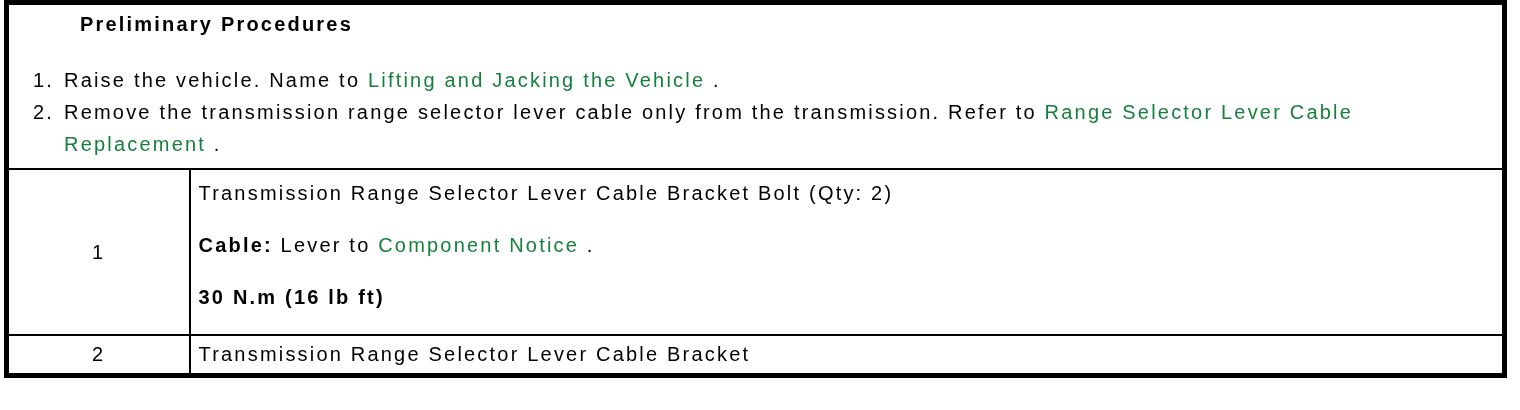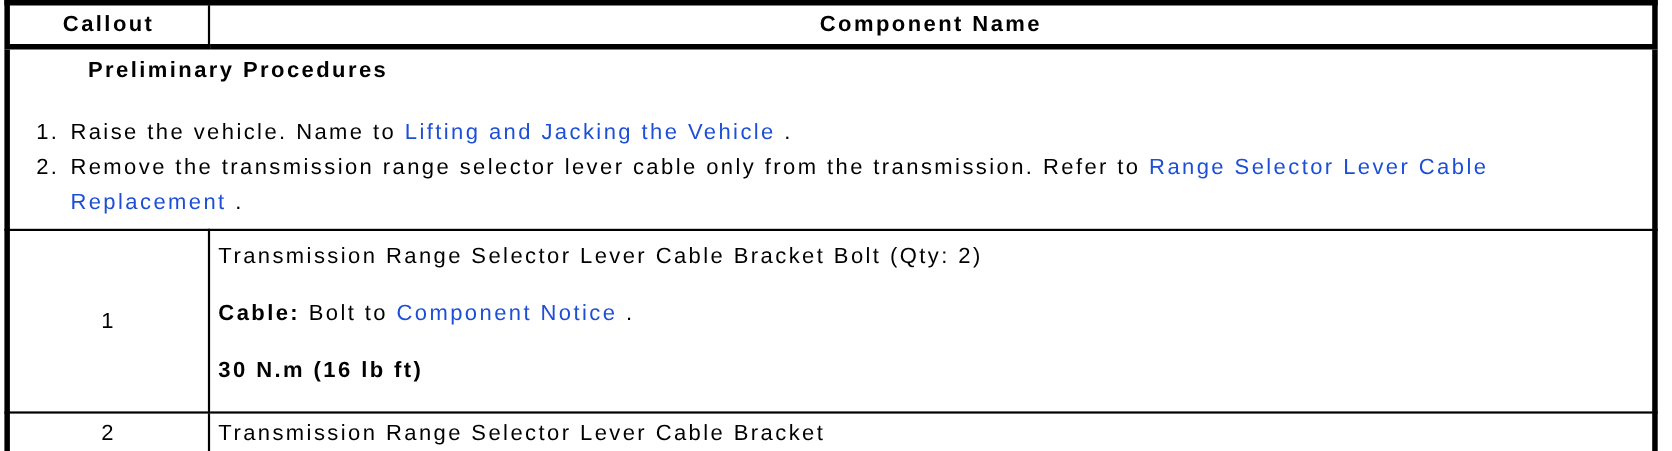--- a/index.html
+++ b/index.html
@@ -77,39 +77,35 @@
   td.component-cell p {
     margin: 0 0 22px 0;
     line-height: 30px;
   }
   td.component-cell-single {
     vertical-align: middle;
     padding: 0 12px 0 8px;
   }
   .bold { font-weight: bold; }
   .ref {
-    color: #1d4ed8;
+    color: #15803d;
     text-decoration: none;
     cursor: pointer;
   }
 </style>
 </head>
 <body>
 
 <div class="page">
   <table class="doc-table">
     <colgroup>
       <col class="col-callout">
       <col class="col-component">
     </colgroup>
     <tbody>
-      <tr class="header-row">
-        <th>Callout</th>
-        <th>Component Name</th>
-      </tr>
 
       <tr class="prelim-row">
         <td class="prelim-cell" colspan="2">
           <div class="prelim-title">Preliminary Procedures</div>
           <div class="steps">
             <div class="step">
               <span class="step-num">1.</span>
               <span class="step-text"><span>Raise the vehicle. Name to </span><span class="ref">Lifting and Jacking the Vehicle</span><span> .</span></span>
             </div>
             <div class="step">
@@ -117,21 +113,21 @@
               <span class="step-text"><span>Remove the transmission range selector lever cable only from the transmission. Refer to </span><span class="ref">Range Selector Lever Cable Replacement</span><span> .</span></span>
             </div>
           </div>
         </td>
       </tr>
 
       <tr class="component-row-1">
         <td class="callout-cell">1</td>
         <td class="component-cell">
           <p>Transmission Range Selector Lever Cable Bracket Bolt (Qty: 2)</p>
-          <p><span class="bold">Cable:</span><span> Bolt to </span><span class="ref">Component Notice</span><span> .</span></p>
+          <p><span class="bold">Cable:</span><span> Lever to </span><span class="ref">Component Notice</span><span> .</span></p>
           <p class="bold">30 N.m (16 lb ft)</p>
         </td>
       </tr>
 
       <tr class="component-row-2">
         <td class="callout-cell">2</td>
         <td class="component-cell-single">Transmission Range Selector Lever Cable Bracket</td>
       </tr>
     </tbody>
   </table>

